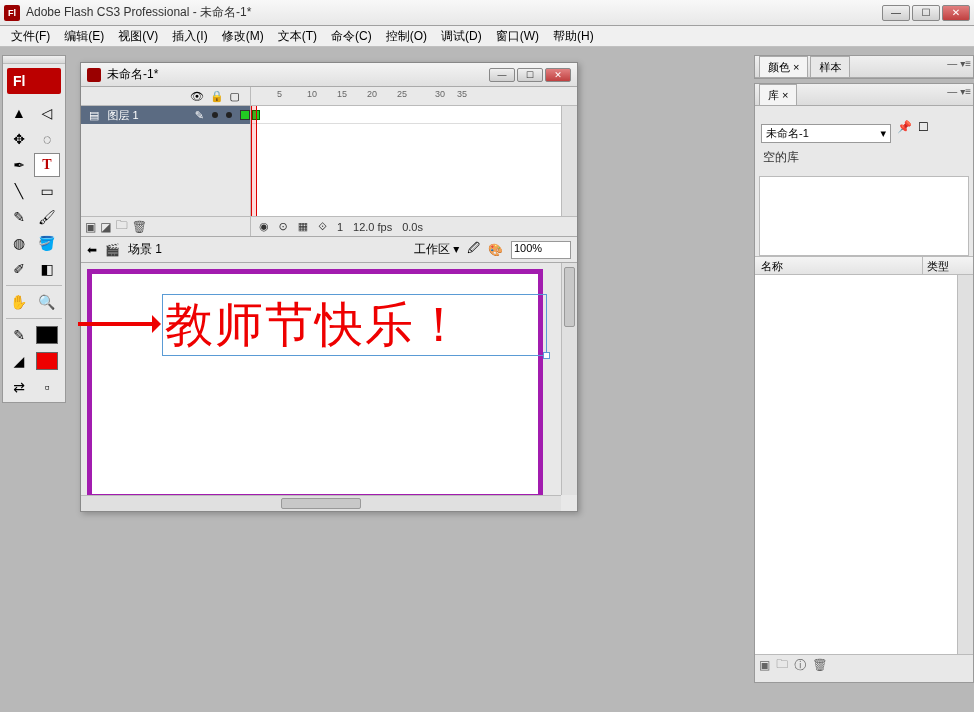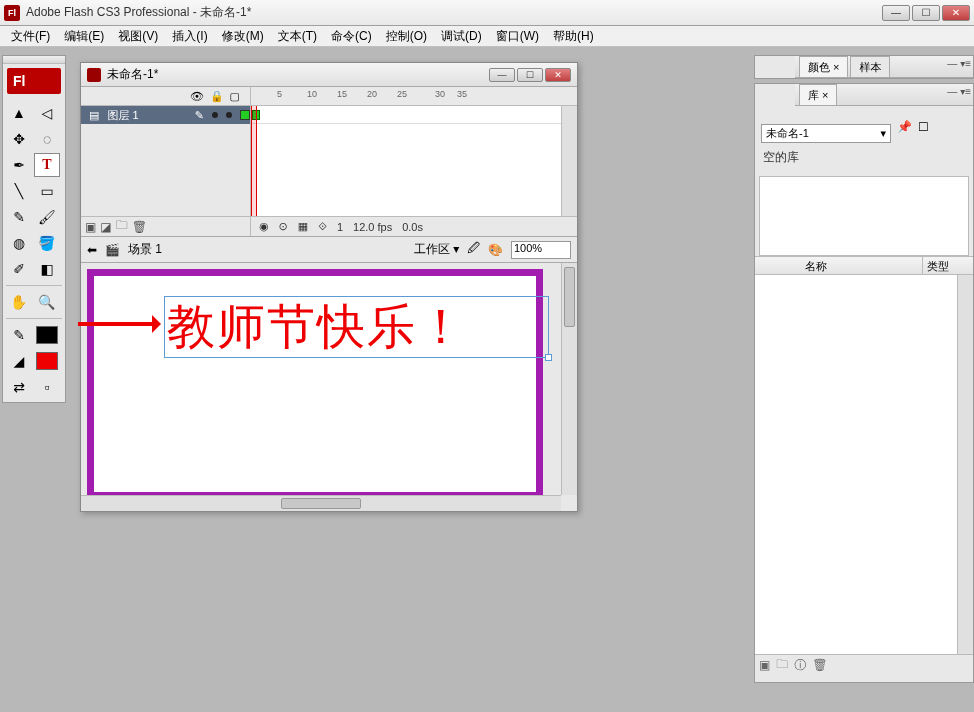--- a/index.html
+++ b/index.html
@@ -65,46 +65,46 @@
 .tl-foot-r .ico { font-size:11px; }
 
 
 .editbar { height:26px; display:flex; align-items:center; padding:0 6px; gap:8px; font-size:12px; border-bottom:1px solid #aaa; background:#e8e8e8; }
 .editbar .spacer { flex:1; }
 .editbar select,.editbar .combo { height:18px; font-size:11px; border:1px solid #999; background:#fff; padding:0 2px; }
 
 
 .stage-wrap { position:absolute; top:200px; left:0; right:0; bottom:16px; background:#e8e8e8; display:flex; }
 .stage-scroll { flex:1; overflow:hidden; position:relative; }
-.stage { position:absolute; left:6px; top:6px; width:456px; height:230px; background:#fff; border:7px solid #a21caf; }
+.stage { position:absolute; left:6px; top:6px; width:456px; height:230px; background:#fff; border:5px solid #a21caf; }
 .textbox { position:absolute; left:70px; top:20px; width:385px; height:62px; border:1px solid #5a9bd5; }
 .textbox .handle { position:absolute; width:7px; height:7px; background:#fff; border:1px solid #5a9bd5; right:-4px; bottom:-4px; }
 .canvas-text { font-size:48px; color:#e00; font-family:"SimSun",serif; line-height:60px; padding-left:2px; letter-spacing:2px; white-space:nowrap; }
 .stage-vscroll { width:16px; background:#e0e0e0; border-left:1px solid #bbb; position:relative; }
 .stage-hscroll { position:absolute; left:0; right:16px; bottom:0; height:16px; background:#e0e0e0; border-top:1px solid #bbb; display:flex; align-items:center; }
 .sb-thumb { position:absolute; background:#c8c8c8; border:1px solid #999; border-radius:2px; }
 .sb-track-h .sb-thumb { left:200px; width:80px; top:2px; height:11px; }
 
 .arrow-anno { position:absolute; left:78px; top:275px; pointer-events:none; }
 .arrow-line { width:80px; height:4px; background:#e00; position:relative; }
 .arrow-line:after { content:""; position:absolute; right:-12px; top:-7px; border:9px solid transparent; border-left-color:#e00; }
 
 
 .panels { position:absolute; right:0; top:8px; width:220px; bottom:4px; }
 .panel { background:#e8e8e8; border:1px solid #999; margin-bottom:4px; }
-.panel-tabs { height:22px; background:linear-gradient(#f0f0f0,#dcdcdc); border-bottom:1px solid #aaa; display:flex; align-items:flex-end; font-size:11px; padding-left:4px; position:relative;margin-left:40px; }
+.panel-tabs { height:22px; background:linear-gradient(#f0f0f0,#dcdcdc); border-bottom:1px solid #aaa; display:flex; align-items:flex-end; font-size:11px; padding-left:4px; position:relative; }
 .ptab { padding:3px 8px 2px; border:1px solid #aaa; border-bottom:none; margin-right:2px; background:#e8e8e8; cursor:pointer; }
 .ptab.active { background:#f4f4f4; }
 .panel-opts { position:absolute; right:2px; top:2px; font-size:10px; display:flex; gap:3px; color:#555;}
 .panel-body { padding:4px 6px; font-size:12px; }
 .lib-combo { width:130px; height:19px; border:1px solid #999; background:#fff; font-size:11px; display:flex; align-items:center; padding:0 4px; justify-content:space-between;margin-top:14px; }
 .lib-row { display:flex; align-items:center; gap:6px; }
 .lib-empty { padding:6px 2px; font-size:12px; color:#333; }
 .lib-cols { height:19px; border-top:1px solid #bbb; border-bottom:1px solid #bbb; background:linear-gradient(#f4f4f4,#e4e4e4); display:flex; font-size:11px; }
-.lib-col1 { flex:1; padding-left:6px; line-height:18px; border-right:1px solid #bbb;margin-left:44px; }
+.lib-col1 { flex:1; padding-left:6px; line-height:18px; border-right:1px solid #bbb; }
 .lib-col2 { width:50px; padding-left:4px; line-height:18px; }
 .lib-list { height:380px; background:#fff; border-bottom:1px solid #bbb; position:relative; }
 .lib-list .vsb { position:absolute; right:0; top:0; width:16px; bottom:0; background:#e0e0e0; border-left:1px solid #bbb; }
 .lib-foot { height:20px; display:flex; align-items:center; gap:6px; padding:0 4px; font-size:12px; color:#666; }
 
 .watermark { position:absolute; right:18px; bottom:22px; color:rgba(255,255,255,.55); font-size:24px; font-weight:bold; letter-spacing:2px; pointer-events:none; text-shadow:0 0 3px rgba(255,255,255,.4);}
 .watermark small { display:block; font-size:11px; letter-spacing:3px; color:rgba(255,255,255,.45); margin-top:-2px;}
 </style>
 </head>
 <body>

